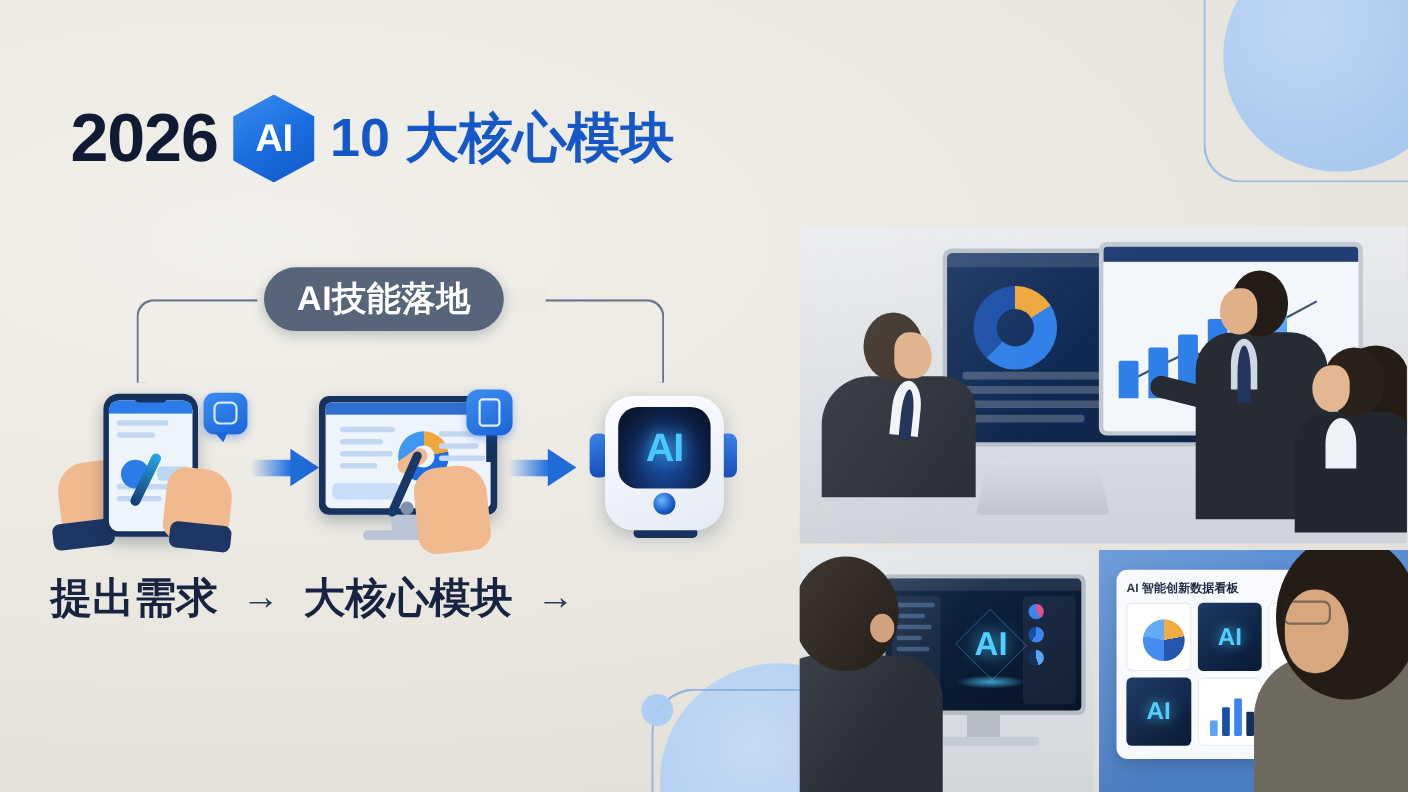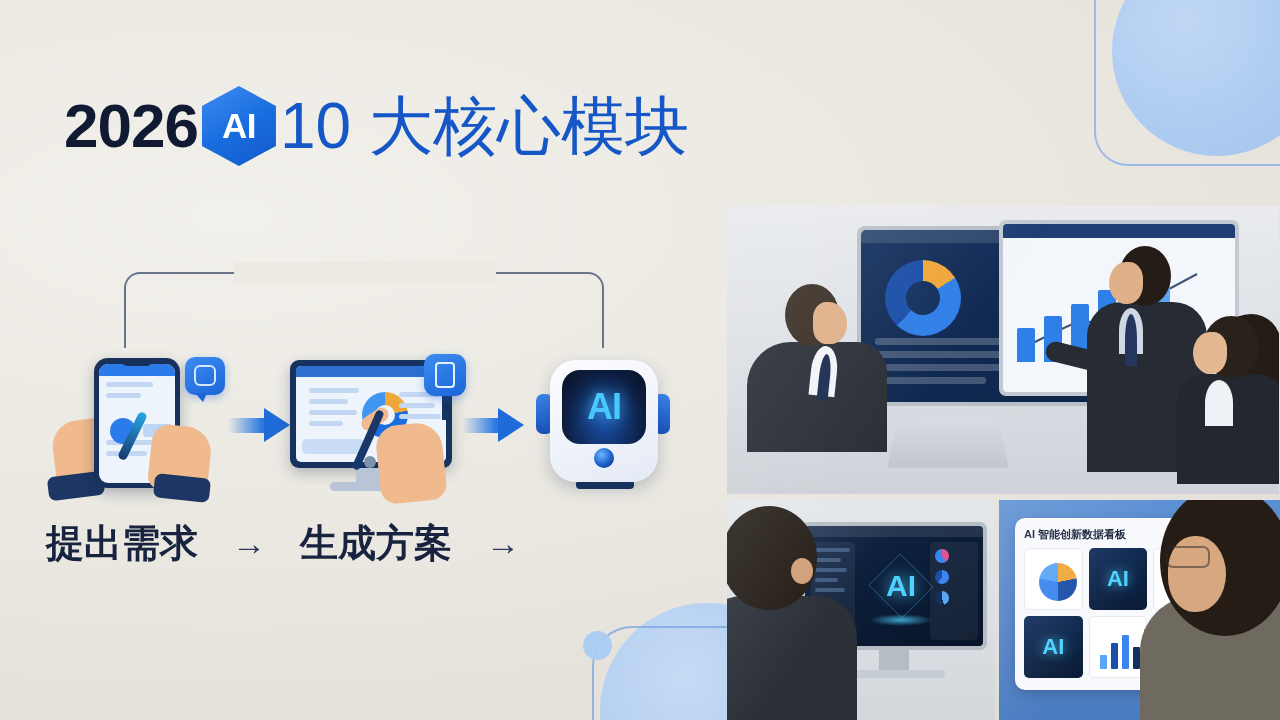--- a/index.html
+++ b/index.html
@@ -25,34 +25,34 @@
   .circle-bl { width:215px; height:215px; border-radius:50%;
      background:radial-gradient(circle at 40% 35%, #c3daf7 0%, #aacbf3 65%, #a2c6f1 100%);
      left:600px; bottom:-98px; opacity:.9; }
   .frame-bl { left:592px; bottom:-96px; width:190px; height:190px;
      border-top:2.2px solid #7fa9e0; border-left:2.2px solid #7fa9e0;
      border-top-left-radius:40px; opacity:.8; }
   .dot-bl { left:583px; bottom:60px; width:29px; height:29px; border-radius:50%;
      background:#aacbf3; opacity:.95; }
 
   
-  .title-row { position:absolute; left:64px; top:86px; display:flex; align-items:center; 
+  .title-row { position:absolute; left:64px; top:86px; display:flex; align-items:center; gap:10px;
      white-space:nowrap; }
   .t-year { font-size:62px; font-weight:800; color:#111a33; letter-spacing:-1px;
      font-family:"Liberation Sans","DejaVu Sans",sans-serif; line-height:1; }
   .ai-hex { width:74px; height:80px; position:relative; display:inline-flex;
      align-items:center; justify-content:center; margin:0 4px; }
   .ai-hex .hexbg { position:absolute; inset:0;
      background:linear-gradient(150deg,#3d8df0 0%,#1a6ee0 50%,#1358c9 100%);
      clip-path:polygon(50% 0%,100% 25%,100% 75%,50% 100%,0% 75%,0% 25%);
      filter:drop-shadow(0 3px 9px rgba(26,110,224,.45)); }
   .ai-hex .hextxt { position:relative; color:#fff; font-size:35px; font-weight:800;
      letter-spacing:-.5px; }
   .t-dark { font-size:62px; font-weight:800; color:#141c35; line-height:1; }
-  .t-blue { font-size:64px; font-weight:400; color:#1657c8; line-height:1; }
+  .t-blue { font-size:49px; font-weight:700; color:#1657c8; line-height:1; }
 
   
   .pill { position:absolute; left:240px; top:243px; height:58px; padding:0 30px;
      background:#57657a; border-radius:32px; display:flex; align-items:center;
      justify-content:center; box-shadow:0 4px 12px rgba(40,55,80,.25); }
   .pill span { color:#fff; font-size:31px; font-weight:800; letter-spacing:.5px; }
 
   .bracket { position:absolute; left:124px; top:272px; width:480px; height:76px;
      border-top:2.4px solid #69748c; border-left:2.4px solid #69748c; border-right:2.4px solid #69748c;
      border-top-left-radius:16px; border-top-right-radius:16px; }
@@ -150,21 +150,21 @@
   .arrow .shaft { position:absolute; left:0; top:10px; width:40px; height:15px;
      background:linear-gradient(90deg, rgba(42,120,226,0) 0%, #2a78e2 85%); }
   .arrow .head { position:absolute; left:36px; top:0; width:0; height:0;
      border-top:17px solid transparent; border-bottom:17px solid transparent;
      border-left:26px solid #1f6bd8; }
   .a1 { left:228px; top:408px; }
   .a2 { left:462px; top:408px; }
 
   
   .caption { position:absolute; left:46px; top:518px; display:flex; align-items:center;
-     gap:34px; white-space:nowrap; }
+     gap:22px; white-space:nowrap; }
   .cap-t { font-size:38px; font-weight:800; color:#17233f; }
   .cap-a { font-size:34px; font-weight:700; color:#2b3a5c; }
 
   
   .photo { position:absolute; overflow:hidden; background:#dfe3e8; }
   .p-top { left:727px; top:206px; width:552px; height:288px; border-radius:10px 0 0 0; }
   .p-bl  { left:727px; top:500px; width:268px; height:220px; border-radius:0; }
   .p-br  { left:999px; top:500px; width:281px; height:220px; }
 
   
@@ -304,20 +304,23 @@
     <span class="t-year">2026</span>
     <span class="ai-hex">
       <span class="hexbg"></span>
       <span class="hextxt">AI</span>
     </span>
     <span class="t-blue">10 大核心模块</span>
   </div>
 
   <div class="bracket"></div>
   <div class="bracket-mask"></div>
+  <div class="pill">
+    <span>AI技能落地</span>
+  </div>
 
   <div class="illus sc1">
     <div class="hand-l"></div>
     <div class="cuff-l"></div>
     <div class="phone">
       <div class="phone-notch"></div>
       <div class="phone-scr">
         <div class="phone-bar"></div>
         <div class="ln w1"></div>
           <div class="ln w2"></div>
@@ -384,21 +387,21 @@
       <div class="rob-face">
         <span>AI</span>
       </div>
       <div class="rob-lens"></div>
     </div>
   </div>
 
   <div class="caption">
     <span class="cap-t">提出需求</span>
     <span class="cap-a">→</span>
-    <span class="cap-t">生成方案</span>
+    <span class="cap-t">大核心模块</span>
     <span class="cap-a">→</span>
   </div>
 
   <div class="photo p-top">
     <div class="office-bg"></div>
     <div class="big-mon">
       <div class="big-scr">
         <div class="bs-topbar"></div>
         <div class="bs-donut"></div>
         <div class="bs-list">

